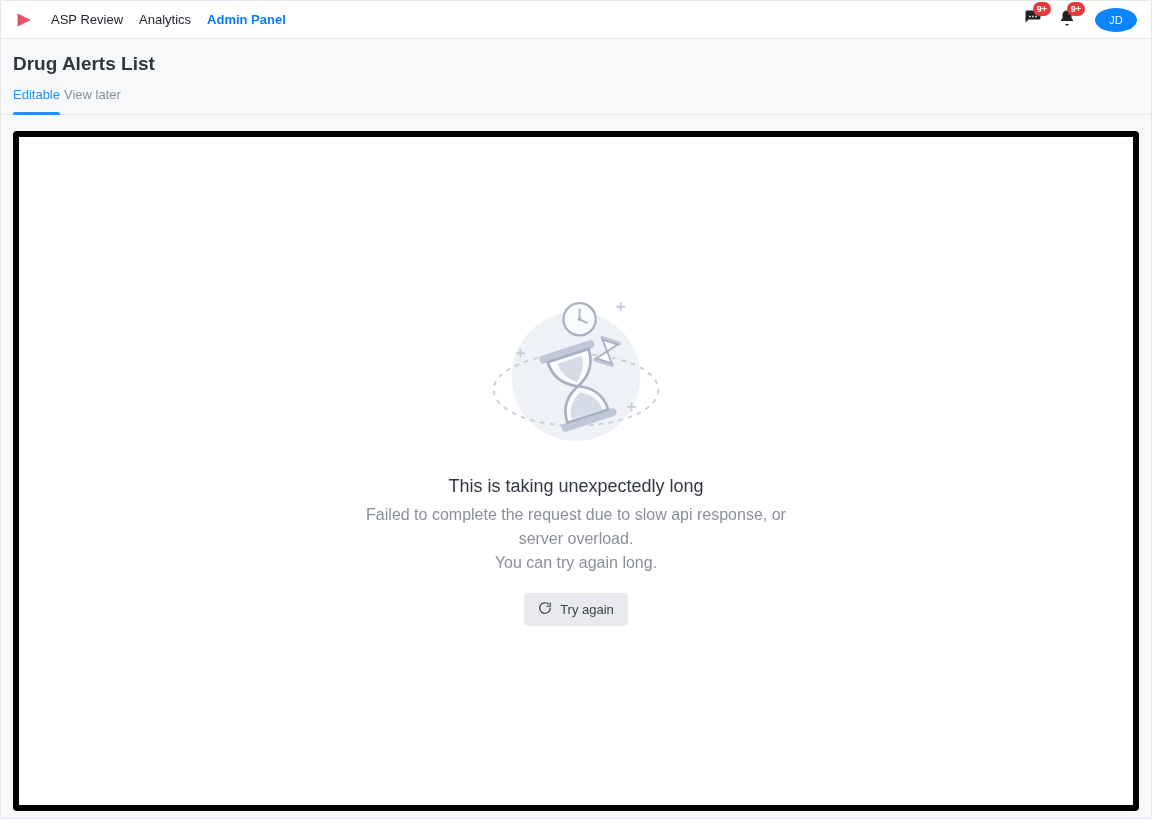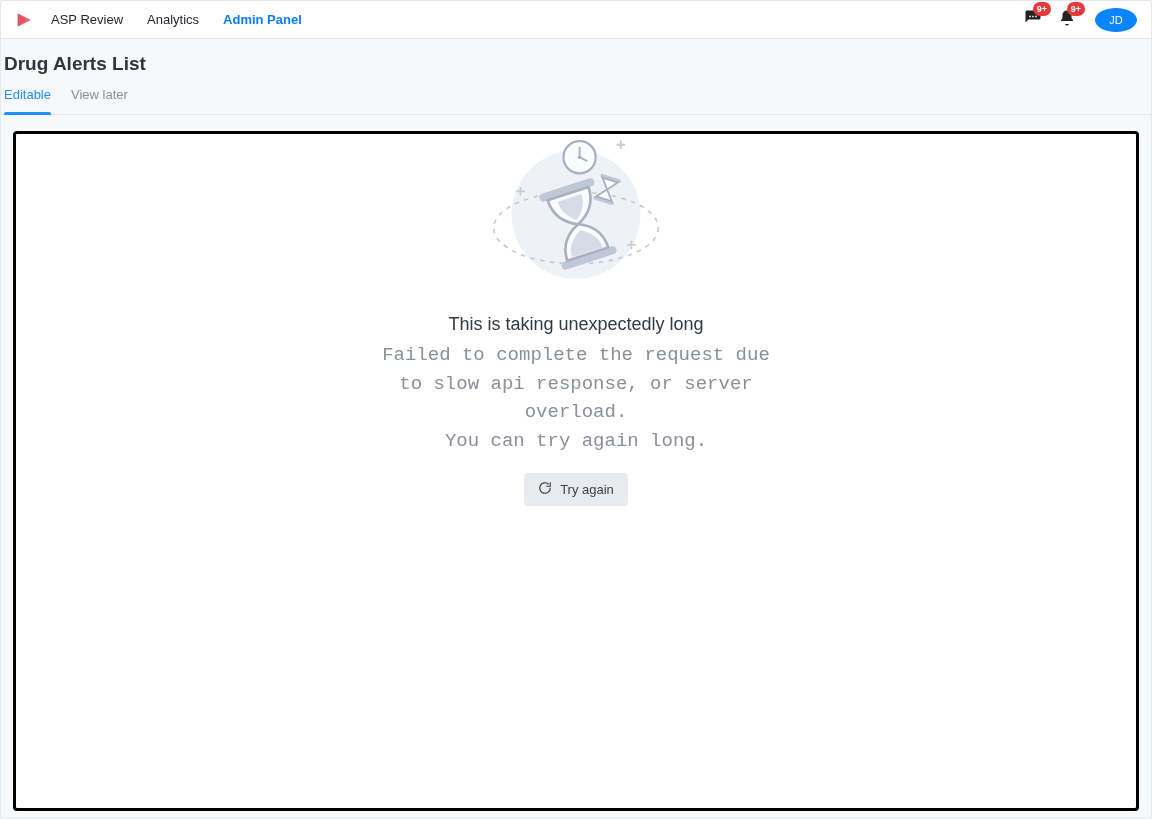--- a/index.html
+++ b/index.html
@@ -42,21 +42,21 @@
     padding: 0 14px;
     background: #fff;
     border-bottom: 1px solid var(--border);
   }
   .logo {
     width: 18px; height: 18px;
     margin-right: 18px;
     display: inline-flex; align-items:center; justify-content:center;
   }
   .logo svg { width: 18px; height: 18px; }
-  .navlinks { display: flex; gap: 24px; }
+  .navlinks { display: flex; gap: 16px; }
   .navlink {
     font-size: 13px;
     color: #24262e;
     cursor: pointer;
     white-space: nowrap;
   }
   .navlink.active { color: var(--blue); font-weight: bold; }
   .spacer { flex: 1; }
   .iconbtn {
     position: relative;
@@ -86,31 +86,31 @@
     color: #fff;
     font-size: 11px;
     font-weight: 500;
     display: flex; align-items: center; justify-content: center;
     margin-left: 8px;
     cursor: pointer;
   }
 
   
   .page-header {
-    padding: 14px 12px 0 3px;
+    padding: 14px 12px 0 12px;
     border-bottom: 1px solid var(--border);
     background: var(--bg);
   }
   .page-title {
     font-size: 19px;
     font-weight: 600;
     color: #303540;
     margin: 0 0 12px 0;
   }
-  .tabs { display: flex; gap: 20px; }
+  .tabs { display: flex; gap: 4px; }
   .tab {
     font-size: 13px;
     color: var(--text-gray);
     padding-bottom: 12px;
     cursor: pointer;
     position: relative;
   }
   .tab.active {
     color: var(--light-blue);
   }
@@ -122,50 +122,49 @@
     background: var(--light-blue);
     border-radius: 2px 2px 0 0;
   }
 
   
   .content {
     padding: 16px 12px 12px 12px;
   }
   .card {
     background: #fff;
-    border: 3px solid #000000;
+    border: 6px solid #000000;
     border-radius: 4px;
     min-height: 680px;
     display: flex;
-    align-items: flex-start;
+    align-items: center;
     justify-content: center;
   }
   .error-state {
     text-align: center;
     max-width: 460px;
     padding: 20px;
     margin-top: -20px;
   }
   .illustration {
     width: 180px; height: 170px;
     margin: 0 auto 8px auto;
   }
   .illustration svg { width: 100%; height: 100%; }
   .err-title {
     font-size: 18px;
     font-weight: 500;
     color: #333943;
     margin: 10px 0 6px 0;
   }
   .err-sub {
-    font-size: 19px;
+    font-size: 16px;
     color: var(--text-gray);
     line-height: 1.5;
     margin: 0 0 18px 0;
-    font-family: Liberation Mono, monospace;
   }
   .btn {
     display: inline-flex;
     align-items: center;
     gap: 8px;
     background: var(--btn-bg);
     color: #3a3f48;
     border: none;
     border-radius: 4px;
     padding: 8px 14px;

